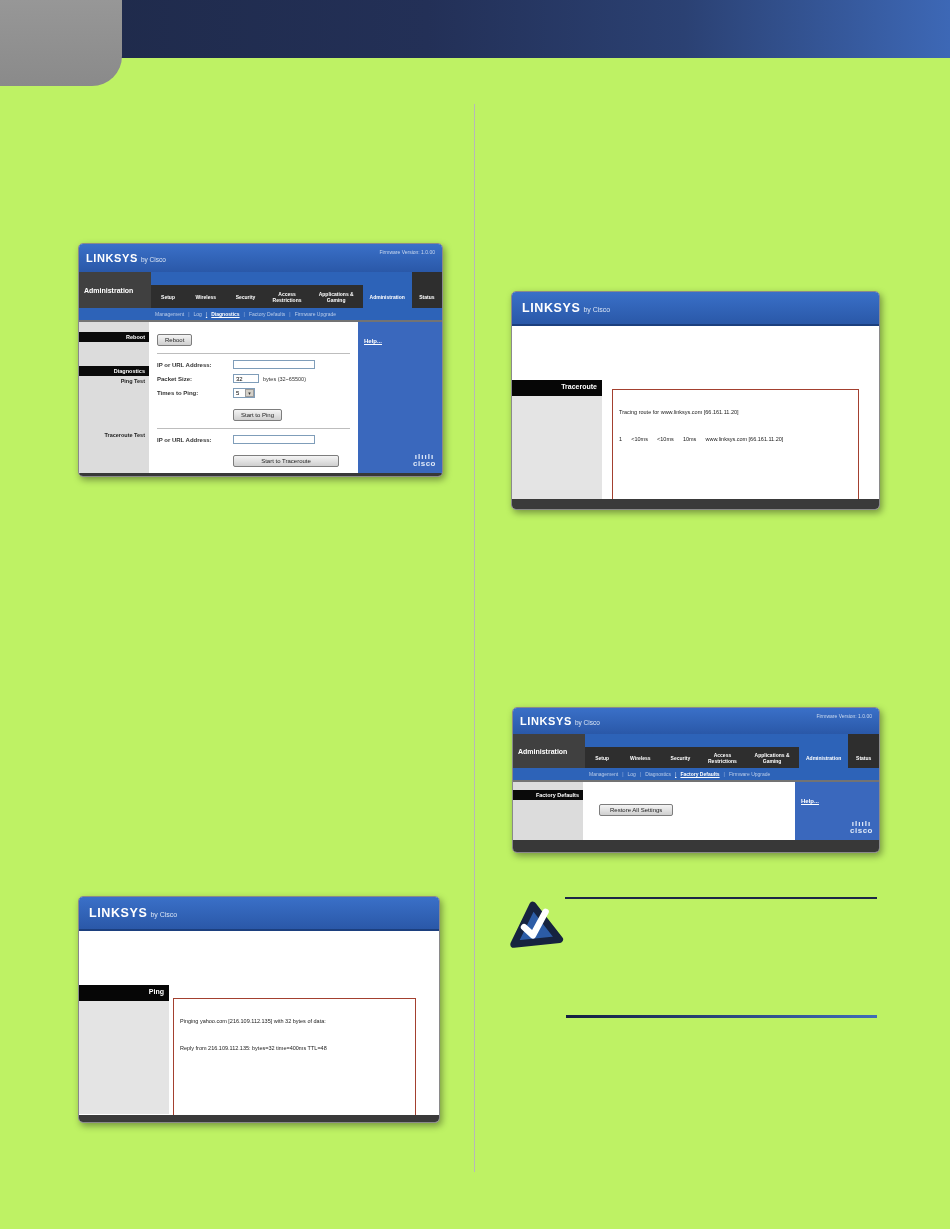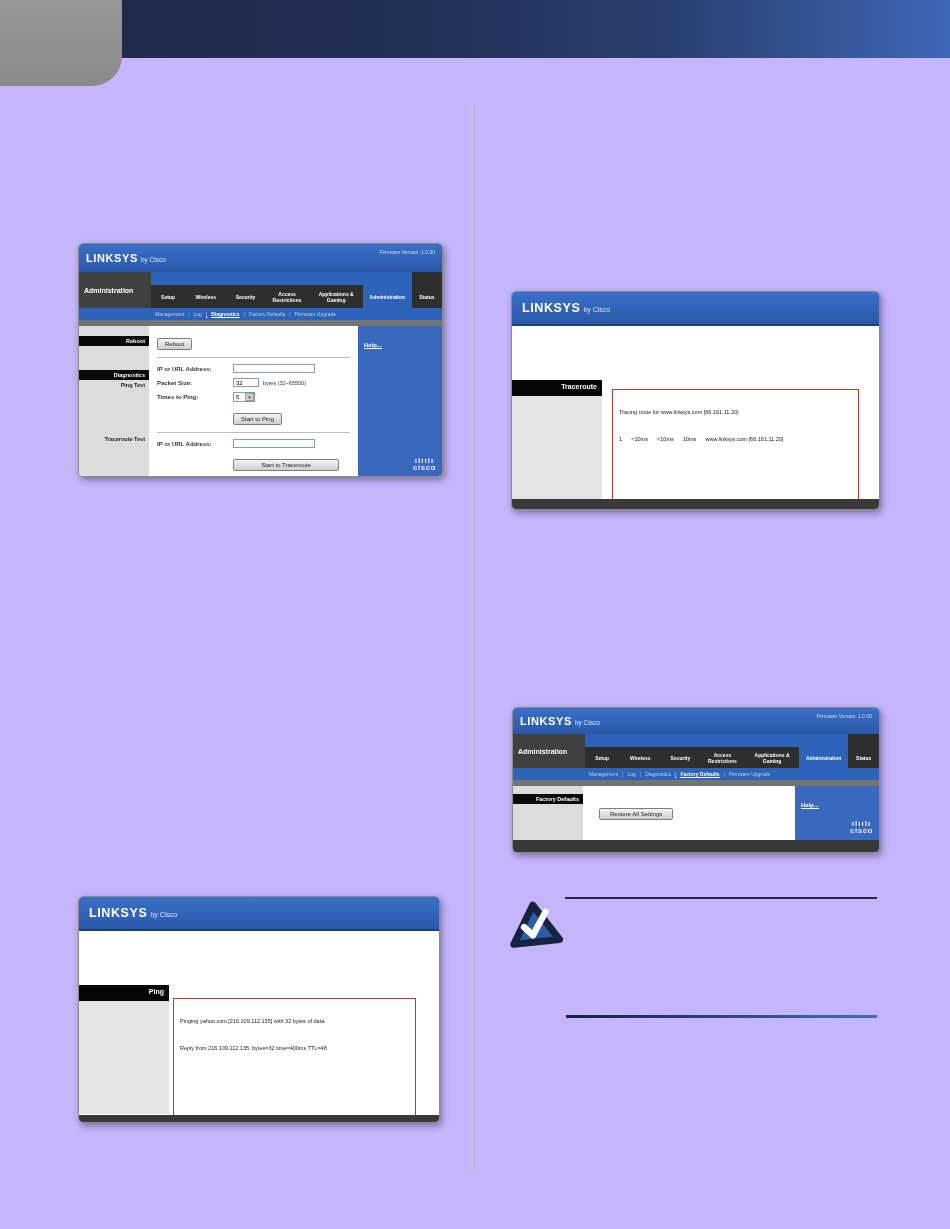--- a/index.html
+++ b/index.html
@@ -1,18 +1,18 @@
 <!DOCTYPE html>
 <html><head>
 <meta charset="utf-8">
 <style>
   * { margin:0; padding:0; box-sizing:border-box; }
   html,body { background:#ffffff; }
   body { font-family:"Liberation Sans", sans-serif; }
-  .page { position:relative; width:950px; height:1229px; background:#c4b5fd; overflow:hidden; }
+  .page { position:relative; width:950px; height:1229px; background:#bef264; overflow:hidden; }
 
   
   .banner { position:absolute; left:0; top:0; width:950px; height:58px;
     background:linear-gradient(90deg,#1e2948 0%,#233057 45%,#2b4173 72%,#3d68b6 100%); }
   .chapter-tab { position:absolute; left:0; top:0; width:122px; height:86px;
     background:linear-gradient(180deg,#979797,#8a8a8a); border-radius:0 0 30px 0; }
   .col-divider { position:absolute; left:474px; top:104px; width:1px; height:1068px; background:#b8b8b8; }
 
   
   .shot { position:absolute; border:1px solid #8a8a8a; border-radius:5px;
@@ -40,21 +40,21 @@
   .ls-tab .lbl { flex:1; color:#fff; font-size:5px; font-weight:bold; display:flex; align-items:center;
     justify-content:center; text-align:center; white-space:pre-line; line-height:1.2; padding:1px 2px; }
   .ls-tab.active .lbl { background:#2d63b8; }
   .ls-tab.status .strip { background:#2e2e2e; }
 
   .ls-subnav { height:12px; background:#2d63b8; display:flex; align-items:center; padding-left:76px; flex:none; }
   .ls-subtab { color:#b9ccea; font-size:5px; white-space:nowrap; }
   .ls-subtab:not(:first-child)::before { content:"|"; color:#9db5dd; margin:0 4px; }
   .ls-subtab.active { color:#ffffff; font-weight:bold; text-decoration:underline; }
 
-  .ls-body { flex:1; display:flex; border-top:6px solid #737373; }
+  .ls-body { flex:1; display:flex; border-top:2px solid #737373; }
   .ls-side { width:70px; background:#dcdcdc; font-size:5.5px; flex:none; }
   .ls-sidebar-black { background:#0a0a0a; color:#fff; text-align:right; padding:2px 4px; font-weight:bold; font-size:5.5px; }
   .ls-side-label { text-align:right; color:#222; padding:2px 4px; font-weight:bold; font-size:5.5px; }
   .ls-main { flex:1; background:#fff; padding:6px 8px; }
   .ls-helper { width:84px; background:#3a68bd; position:relative; padding:7px 6px; flex:none; }
   .help-link { color:#fff; font-size:6px; text-decoration:underline; font-weight:bold; cursor:pointer; }
   .cisco { position:absolute; right:6px; bottom:5px; text-align:center; }
   .cisco-bars { font-size:8px; letter-spacing:1px; line-height:5px; color:#e6eefb; font-weight:bold; }
   .cisco-word { font-size:8px; font-weight:bold; color:#dfe9f8; letter-spacing:0.5px; }
   .ls-footer { height:12px; background:#383838; flex:none; }

